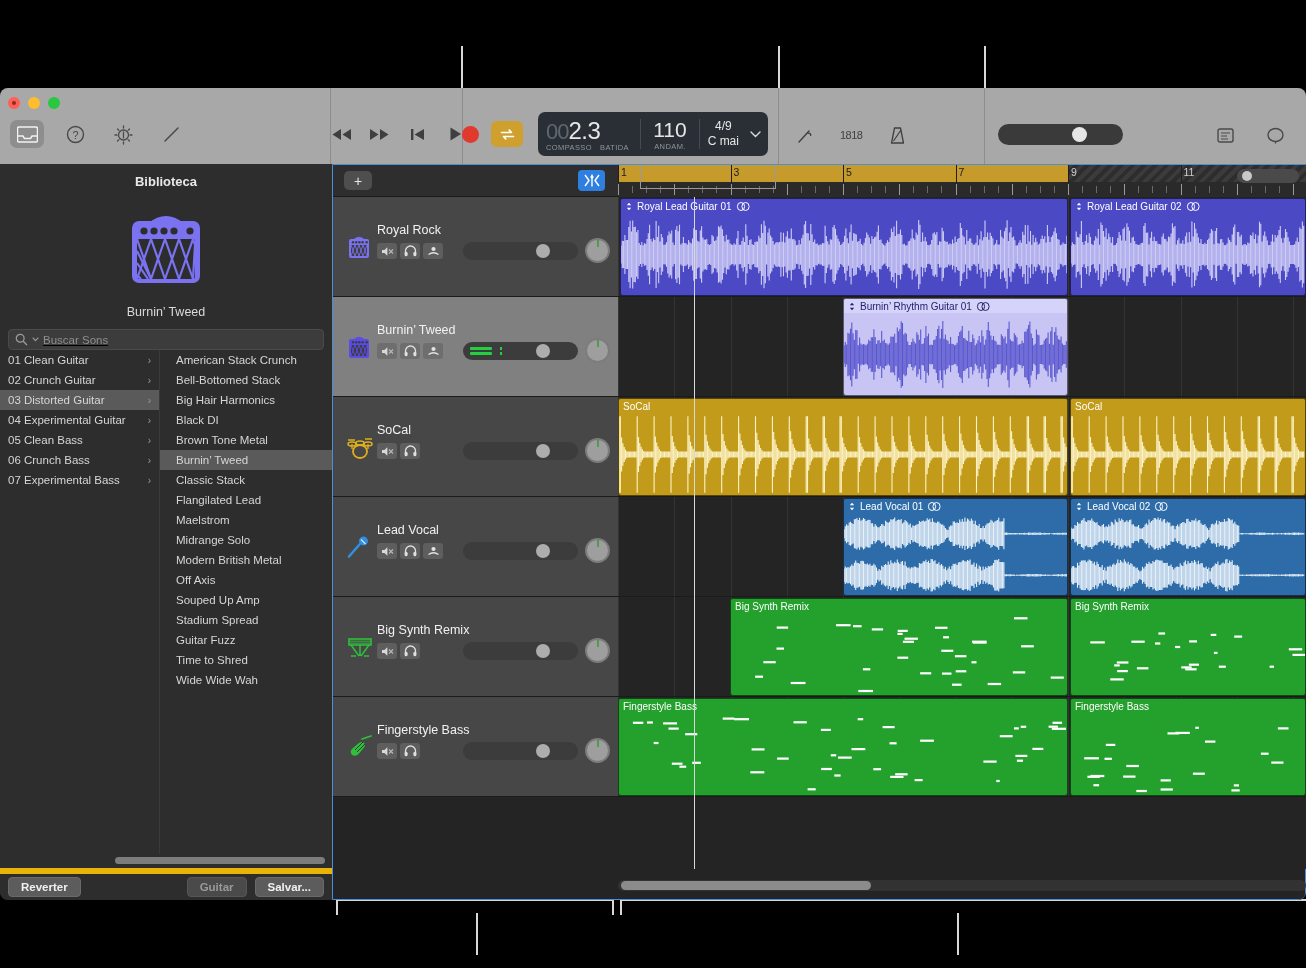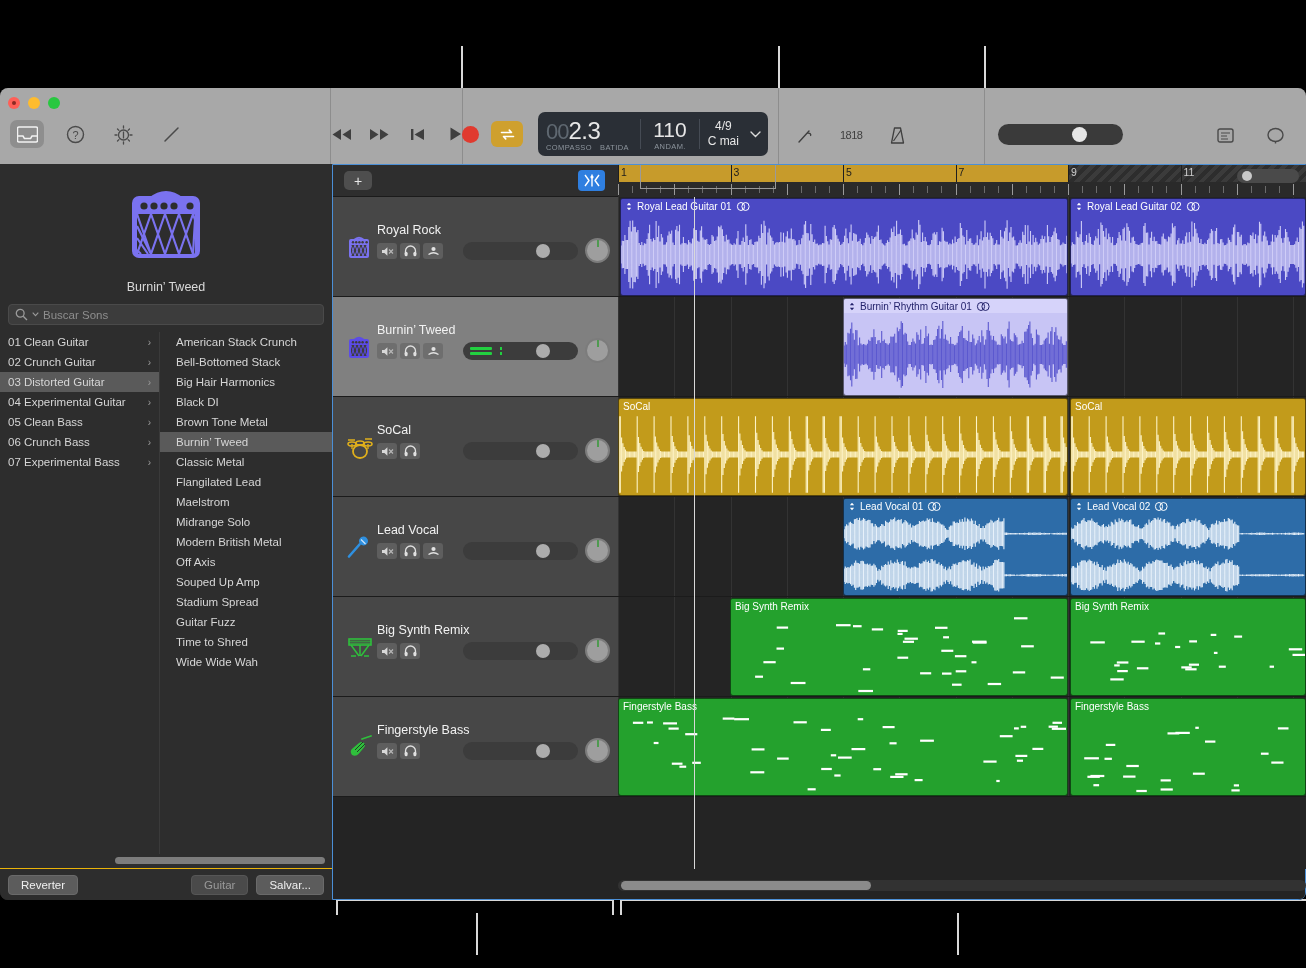--- a/index.html
+++ b/index.html
@@ -97,32 +97,32 @@
 
   
   .library {
     position:absolute; left:0; top:0; width:332px; height:736px;
     background:#2d2d2d; display:flex; flex-direction:column;
   }
   .lib-title { text-align:center; font-size:13px; font-weight:bold; color:#e8e8e8; padding:10px 0 0 0; }
   .lib-amp { display:flex; flex-direction:column; align-items:center; padding-top:14px; }
   .lib-amp-name { font-size:12.5px; color:#d9d9d9; margin-top:10px; }
 
-  .search-wrap { padding:10px 8px 0 8px; }
+  .search-wrap { padding:10px 8px 0 8px;text-decoration:underline; }
   .search {
     height:21px; background:#3c3c3c; border:1px solid #4a4a4a; border-radius:4px;
     display:flex; align-items:center; padding:0 6px; gap:4px;
   }
   .search-input {
     flex:1; background:transparent; border:none; outline:none;
     font-family:"Liberation Sans", sans-serif; font-size:11.5px; color:#cfcfcf;
   }
   .search-input::placeholder { color:#8e8e8e; }
 
-  .lib-cols { flex:1; display:flex; margin-top:7px; overflow:hidden; }
+  .lib-cols { flex:1; display:flex; overflow:hidden; }
   .lib-col { overflow:hidden; }
   .lib-col-a { width:160px; border-right:1px solid #3a3a3a; }
   .lib-col-b { flex:1; }
   .lib-row {
     display:flex; align-items:center; justify-content:space-between;
     height:20px; padding:0 8px 0 8px; font-size:11.5px; color:#d6d6d6; cursor:pointer;
   }
   .lib-row.sel { background:#5a5a5a; }
   .lib-row .chev { color:#9b9b9b; font-size:10px; }
   .lib-row-b { height:20px; padding:0 0 0 16px; display:flex; align-items:center;
@@ -131,21 +131,22 @@
 
   .lib-hscroll { height:14px; position:relative; }
   .lib-hscroll-thumb { position:absolute; left:115px; top:3px; width:210px; height:7px;
                        background:#7c7c7c; border-radius:4px; cursor:pointer; }
   .lib-path {
     height:22px; display:flex; align-items:center; gap:5px; padding:0 9px;
     font-size:11.5px; color:#c4c4c4; border-top:1px solid #3a3a3a;
   }
   .lib-buttons {
     height:32px; display:flex; align-items:center; padding:0 8px; gap:8px;
-    border-top:1px solid #eab308;
+    border-top:6px solid #eab308;
+    font-weight:bold;
   }
   .btn {
     height:20px; padding:0 12px; border-radius:4px; background:#5c5c5c;
     color:#f0f0f0; font-size:11.5px; display:flex; align-items:center;
     justify-content:center; cursor:pointer; border:1px solid #6a6a6a;
   }
   .btn.dim { color:#9a9a9a; background:#4a4a4a; border-color:#565656; }
   .spacer { flex:1; }
 
   
@@ -429,20 +430,21 @@
             <ellipse cx="9.5" cy="8" rx="7.5" ry="6.5" fill="none" stroke="#4a4a4a" stroke-width="1.4"></ellipse>
             <path d="M9.5 14.5 v2" stroke="#4a4a4a" stroke-width="1.4"></path>
           </svg>
         </div>
       </div>
     </div>
 
     <div class="body">
 
       <div class="library">
+        <div class="lib-title">Biblioteca</div>
 
         <div class="lib-amp">
           <svg width="92" height="92" viewBox="0 0 92 92">
             <path d="M30 22 q16 -13 32 0" fill="none" stroke="#7a72f0" stroke-width="5" stroke-linecap="round"></path>
             <rect x="12" y="18" width="68" height="62" rx="7" fill="#7a72f0"></rect>
             <rect x="17" y="36" width="58" height="40" rx="2" fill="#2d2d2d"></rect>
             <g stroke="#7a72f0" stroke-width="2.2">
               <path d="M17 36 L31 76 M17 48 L31 76 M17 60 L28 76 M17 72 L21 76"></path>
               <path d="M31 36 L45 76 M45 36 L59 76 M59 36 L73 76 M73 36 L75 42"></path>
               <path d="M31 36 L17 76 M45 36 L31 76 M59 36 L45 76 M73 36 L59 76 M75 42 L73 76"></path>
@@ -515,21 +517,21 @@
               <div class="lib-row-b">
                 <span>Black DI</span>
               </div>
               <div class="lib-row-b">
                 <span>Brown Tone Metal</span>
               </div>
               <div class="lib-row-b sel">
                 <span>Burnin’ Tweed</span>
               </div>
               <div class="lib-row-b">
-                <span>Classic Metal</span>
+                <span>Classic Stack</span>
               </div>
               <div class="lib-row-b">
                 <span>Flangilated Lead</span>
               </div>
               <div class="lib-row-b">
                 <span>Maelstrom</span>
               </div>
               <div class="lib-row-b">
                 <span>Midrange Solo</span>
               </div>

